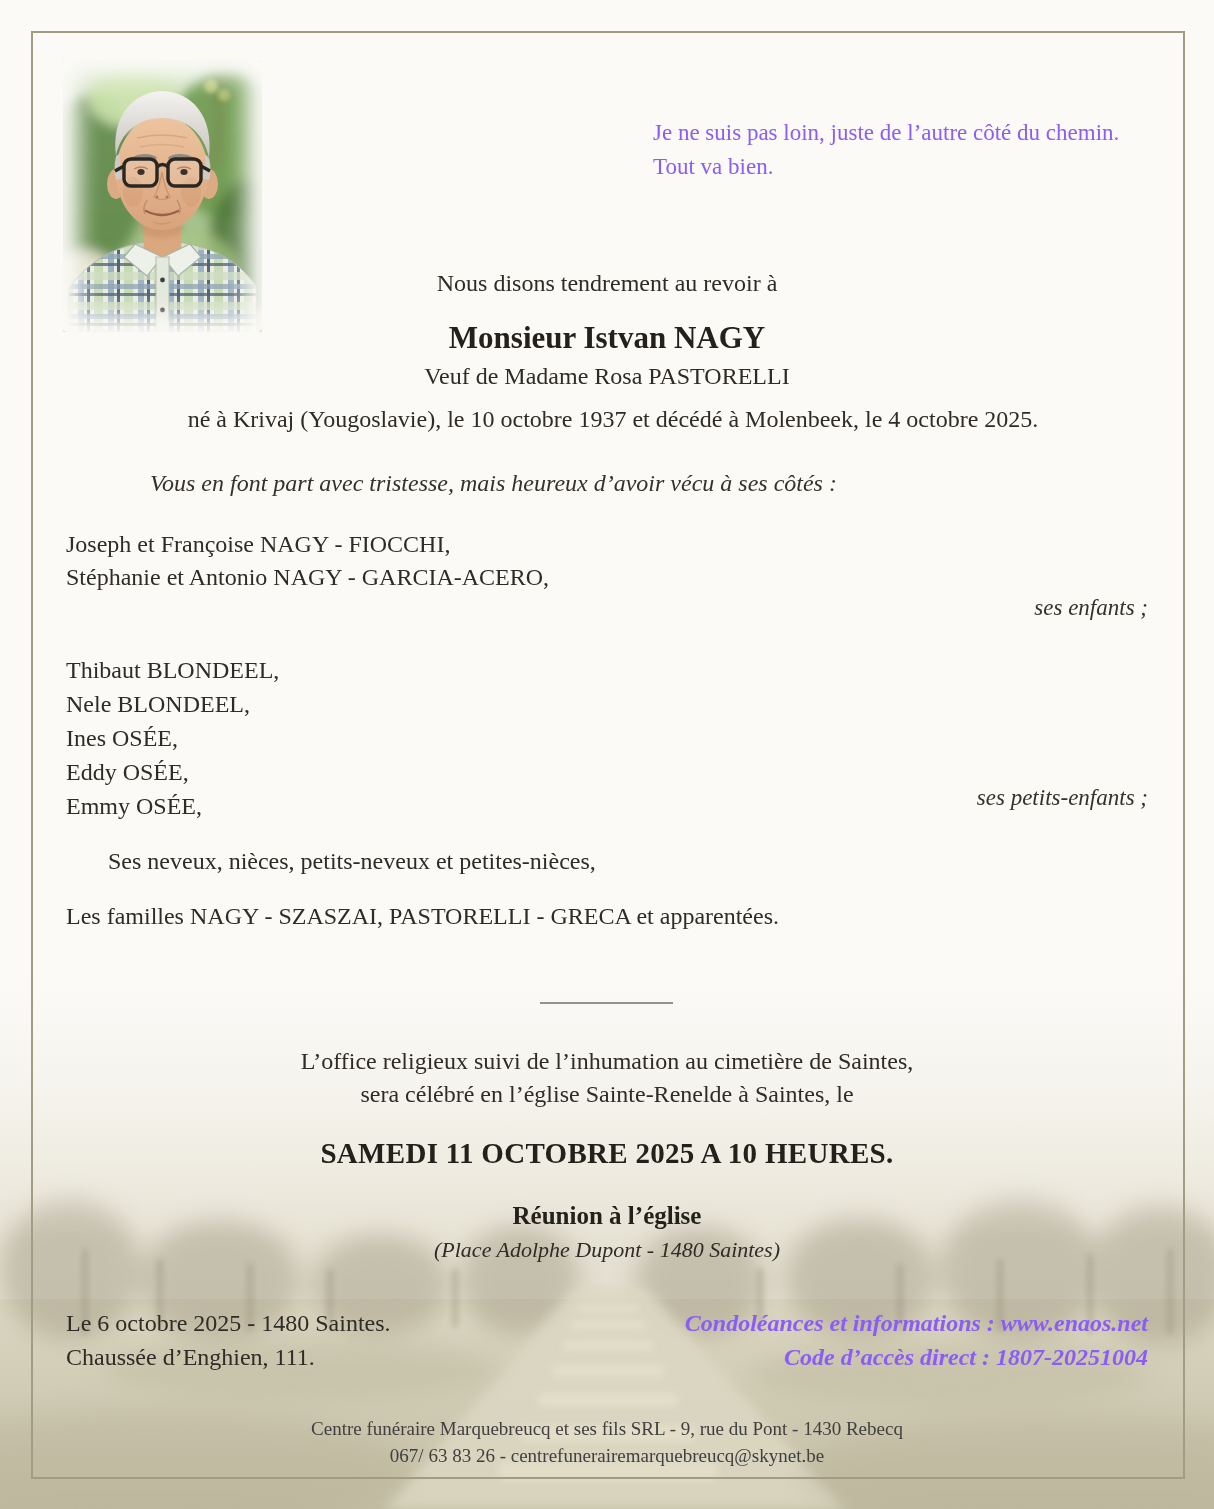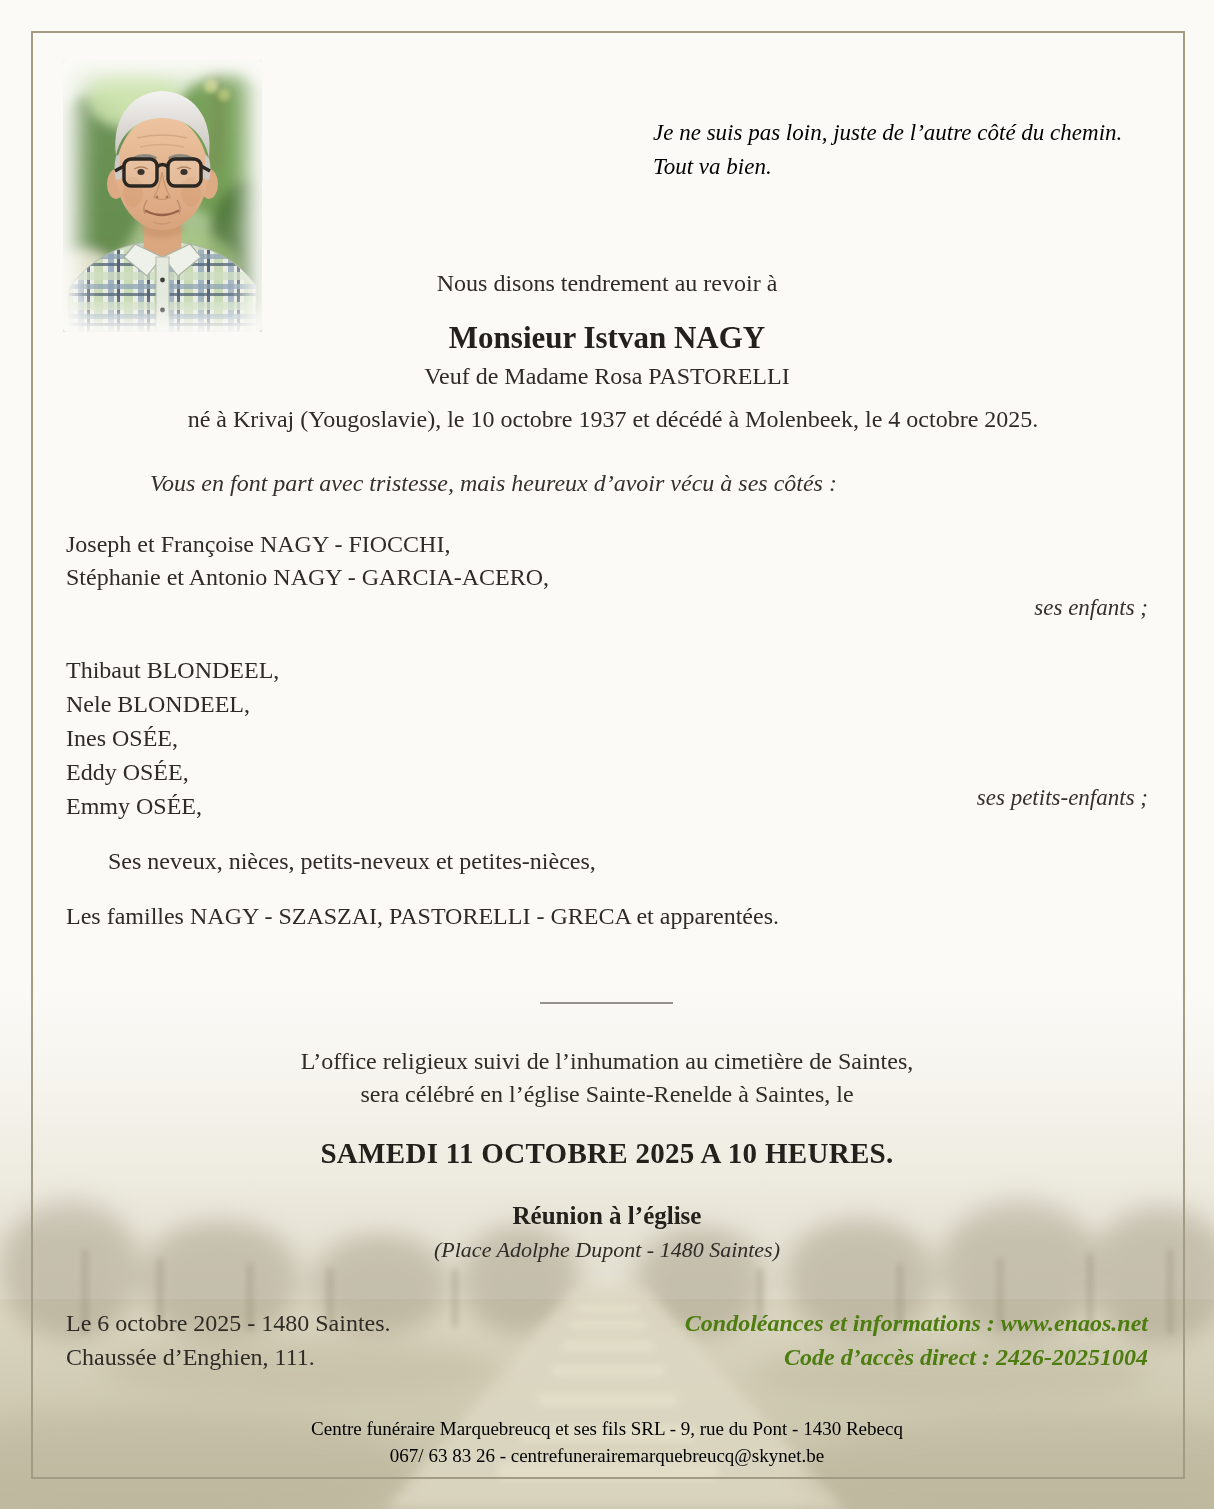--- a/index.html
+++ b/index.html
@@ -28,22 +28,22 @@
     border-radius:3px;overflow:hidden;
   }
   .photo .feather{
     position:absolute;inset:0;
     box-shadow:inset 0 0 22px 16px #fbfaf7;
     border-radius:3px;
   }
 
   .quote{
     position:absolute;left:653px;top:116px;
-    font-style:italic;font-size:23px;line-height:34px;
-    color:#000000;
+    font-size:23px;line-height:34px;
+    color:#8b5cf6;
   }
 
   .center-line{position:absolute;left:0;right:0;text-align:center;}
   .intro{top:270px;font-size:24px;}
   .deceased-name{top:320px;font-size:31px;font-weight:bold;color:#24211c;}
   .deceased-sub{top:363px;font-size:24px;}
   .dates{top:406px;font-size:24px;margin-left:12px;}
 
   .announce{
     position:absolute;left:150px;top:470px;
@@ -72,25 +72,25 @@
   .ceremony{top:1045px;font-size:24px;line-height:33px;}
   .ceremony-date{top:1137px;font-size:29px;font-weight:bold;color:#24211c;letter-spacing:.3px;}
   .meeting{top:1202px;font-size:25px;font-weight:bold;color:#24211c;}
   .meeting-place{top:1237px;font-size:22px;font-style:italic;}
 
   .issued{
     position:absolute;left:66px;top:1306px;font-size:24px;line-height:34px;
   }
   .condolences{
     position:absolute;right:66px;top:1306px;font-size:24px;line-height:34px;
-    font-weight:bold;font-style:italic;text-align:right;color:#4d7c0f;
+    font-weight:bold;font-style:italic;text-align:right;color:#8b5cf6;
   }
   .footer{
     position:absolute;left:0;right:0;top:1415px;text-align:center;
-    font-size:19px;line-height:27px;color:#000000;
+    font-size:19px;line-height:27px;color:#404040;
   }
 </style>
 </head>
 <body>
 
 <div class="page">
 
   <div class="landscape">
     <svg width="1214" height="540" viewBox="0 0 1214 540" preserveAspectRatio="none" aria-hidden="true">
       <defs>
@@ -310,21 +310,21 @@
     <div class="center-line ceremony-date">SAMEDI 11 OCTOBRE 2025 A 10 HEURES.</div>
     <div class="center-line meeting">Réunion à l’église</div>
     <div class="center-line meeting-place">(Place Adolphe Dupont - 1480 Saintes)</div>
 
     <div class="issued">
       <div>Le 6 octobre 2025 - 1480 Saintes.</div>
       <div>Chaussée d’Enghien, 111.</div>
     </div>
     <div class="condolences">
       <div>Condoléances et informations : www.enaos.net</div>
-      <div>Code d’accès direct : 2426-20251004</div>
+      <div>Code d’accès direct : 1807-20251004</div>
     </div>
 
     <div class="footer">
       <div>Centre funéraire Marquebreucq et ses fils SRL - 9, rue du Pont - 1430 Rebecq</div>
       <div>067/ 63 83 26 - centrefunerairemarquebreucq@skynet.be</div>
     </div>
 
   </div>
 </div>
 

